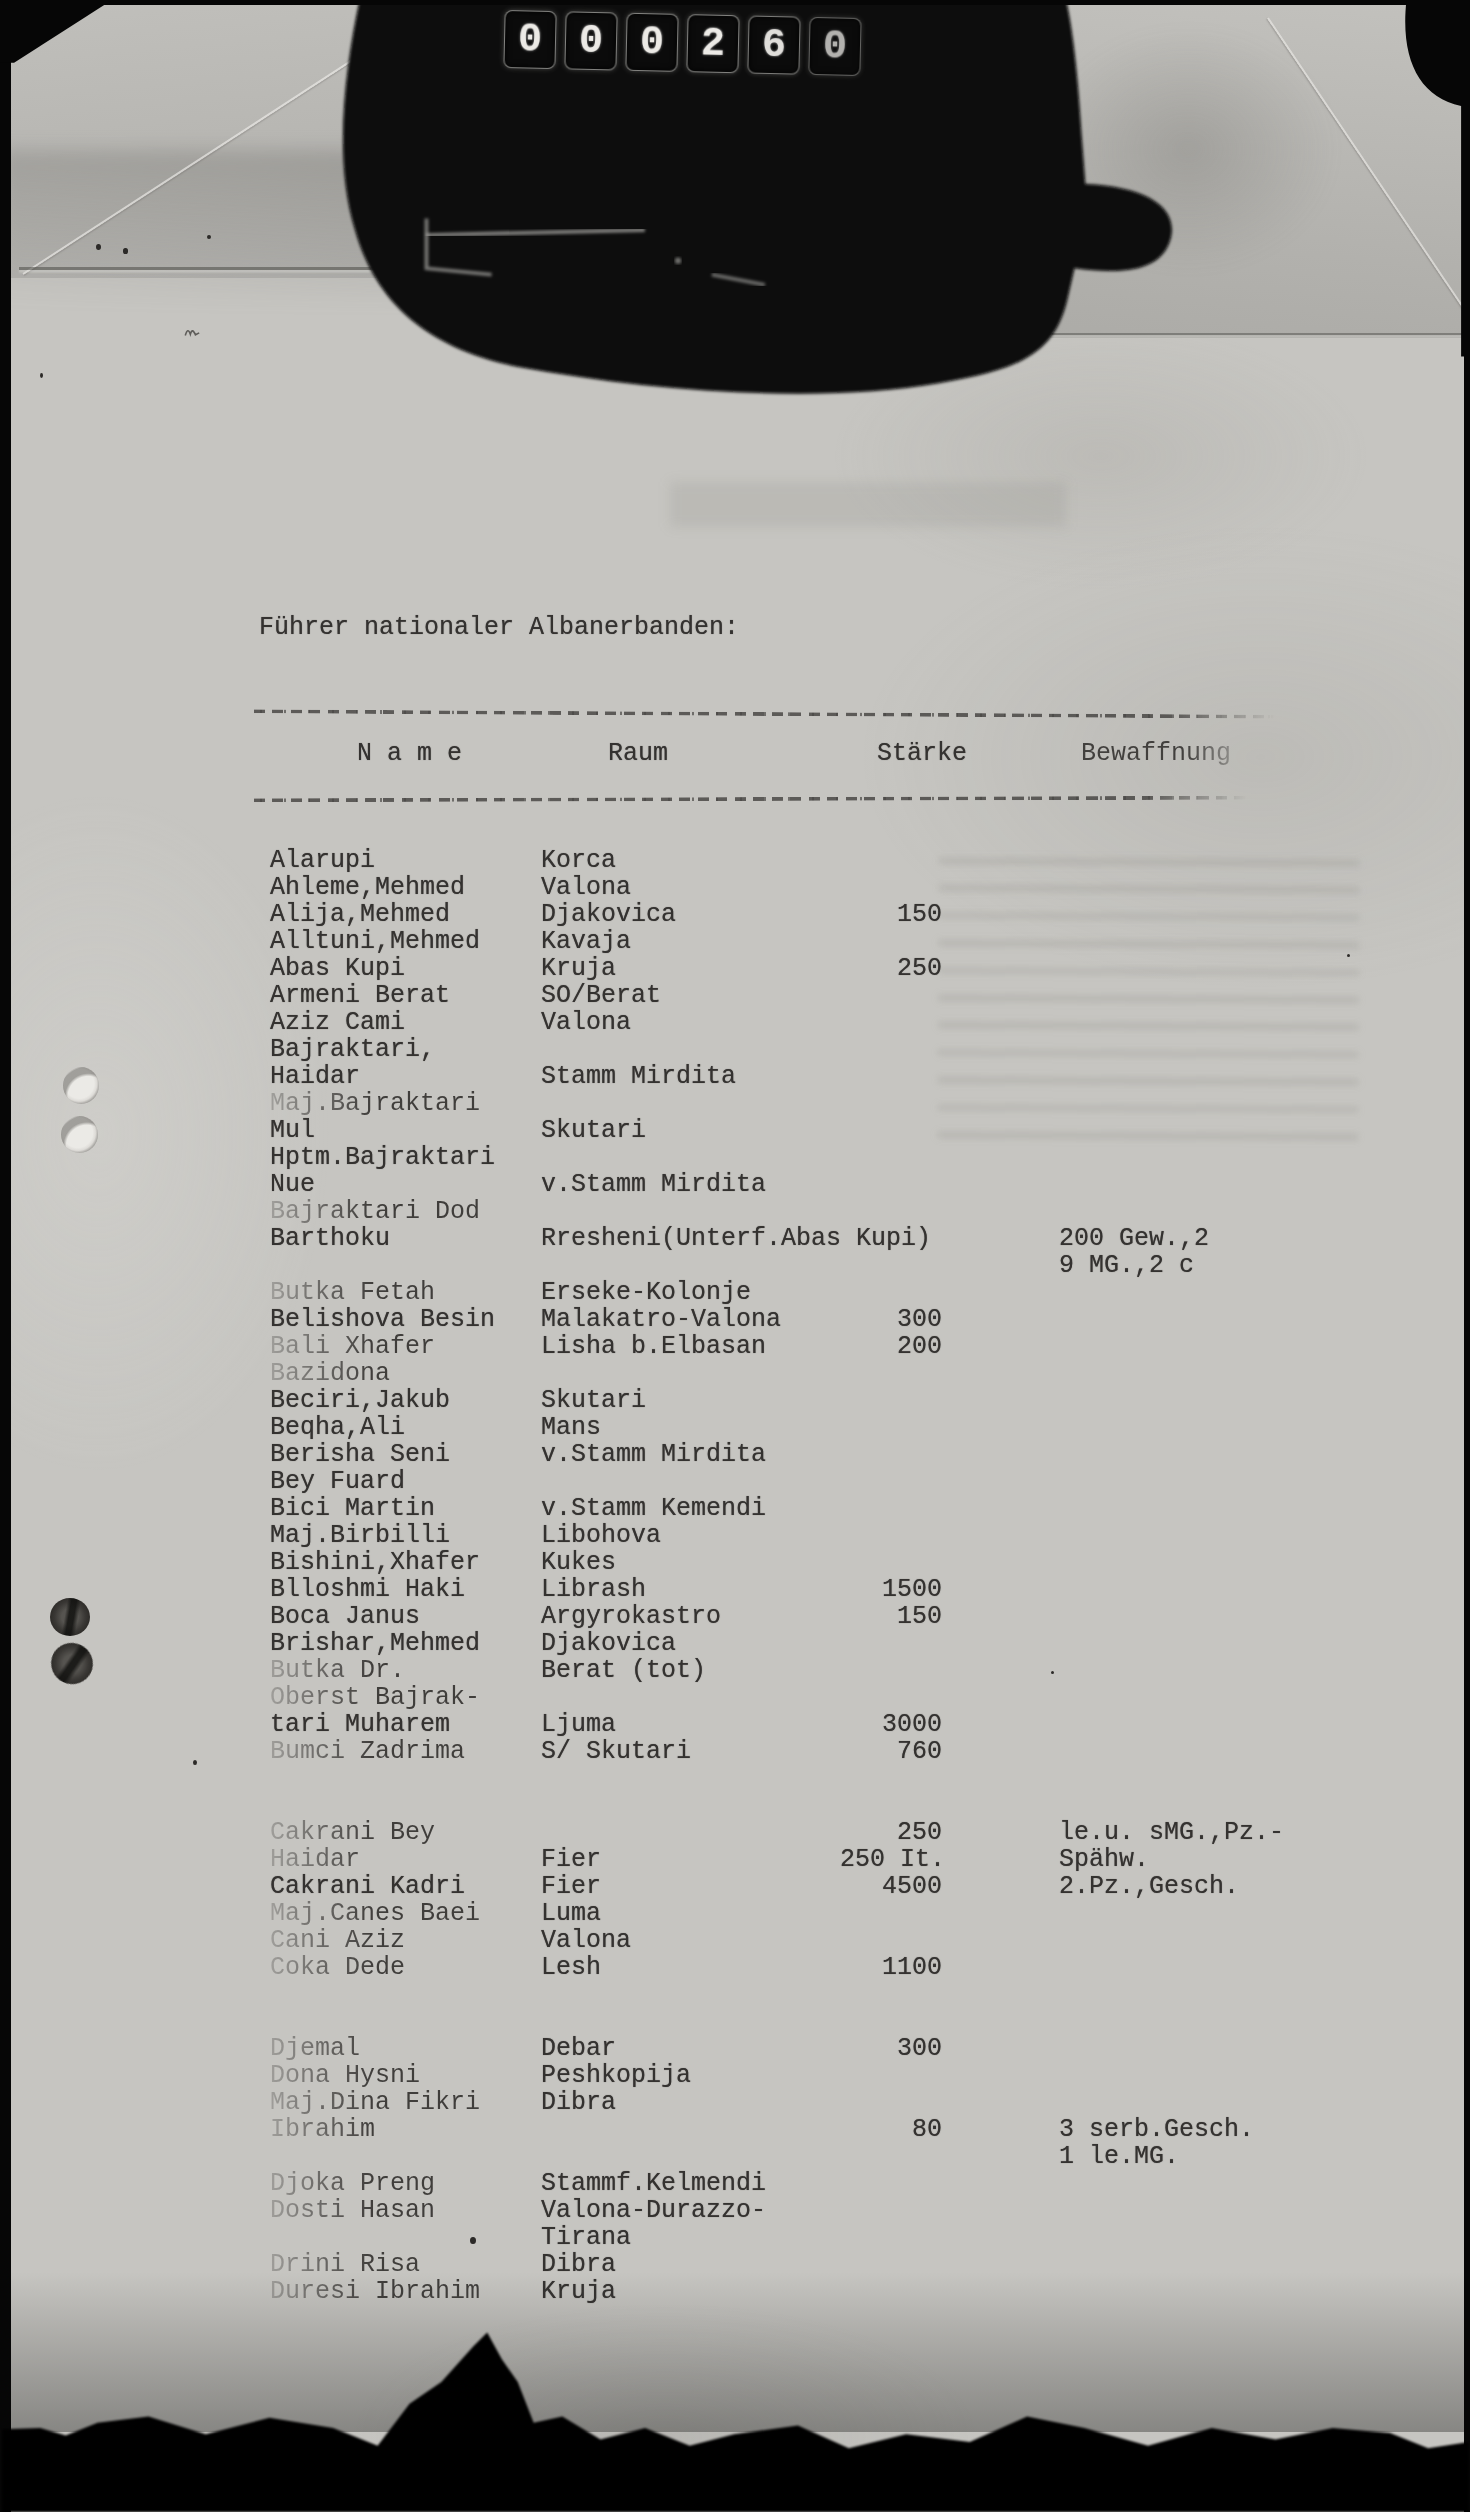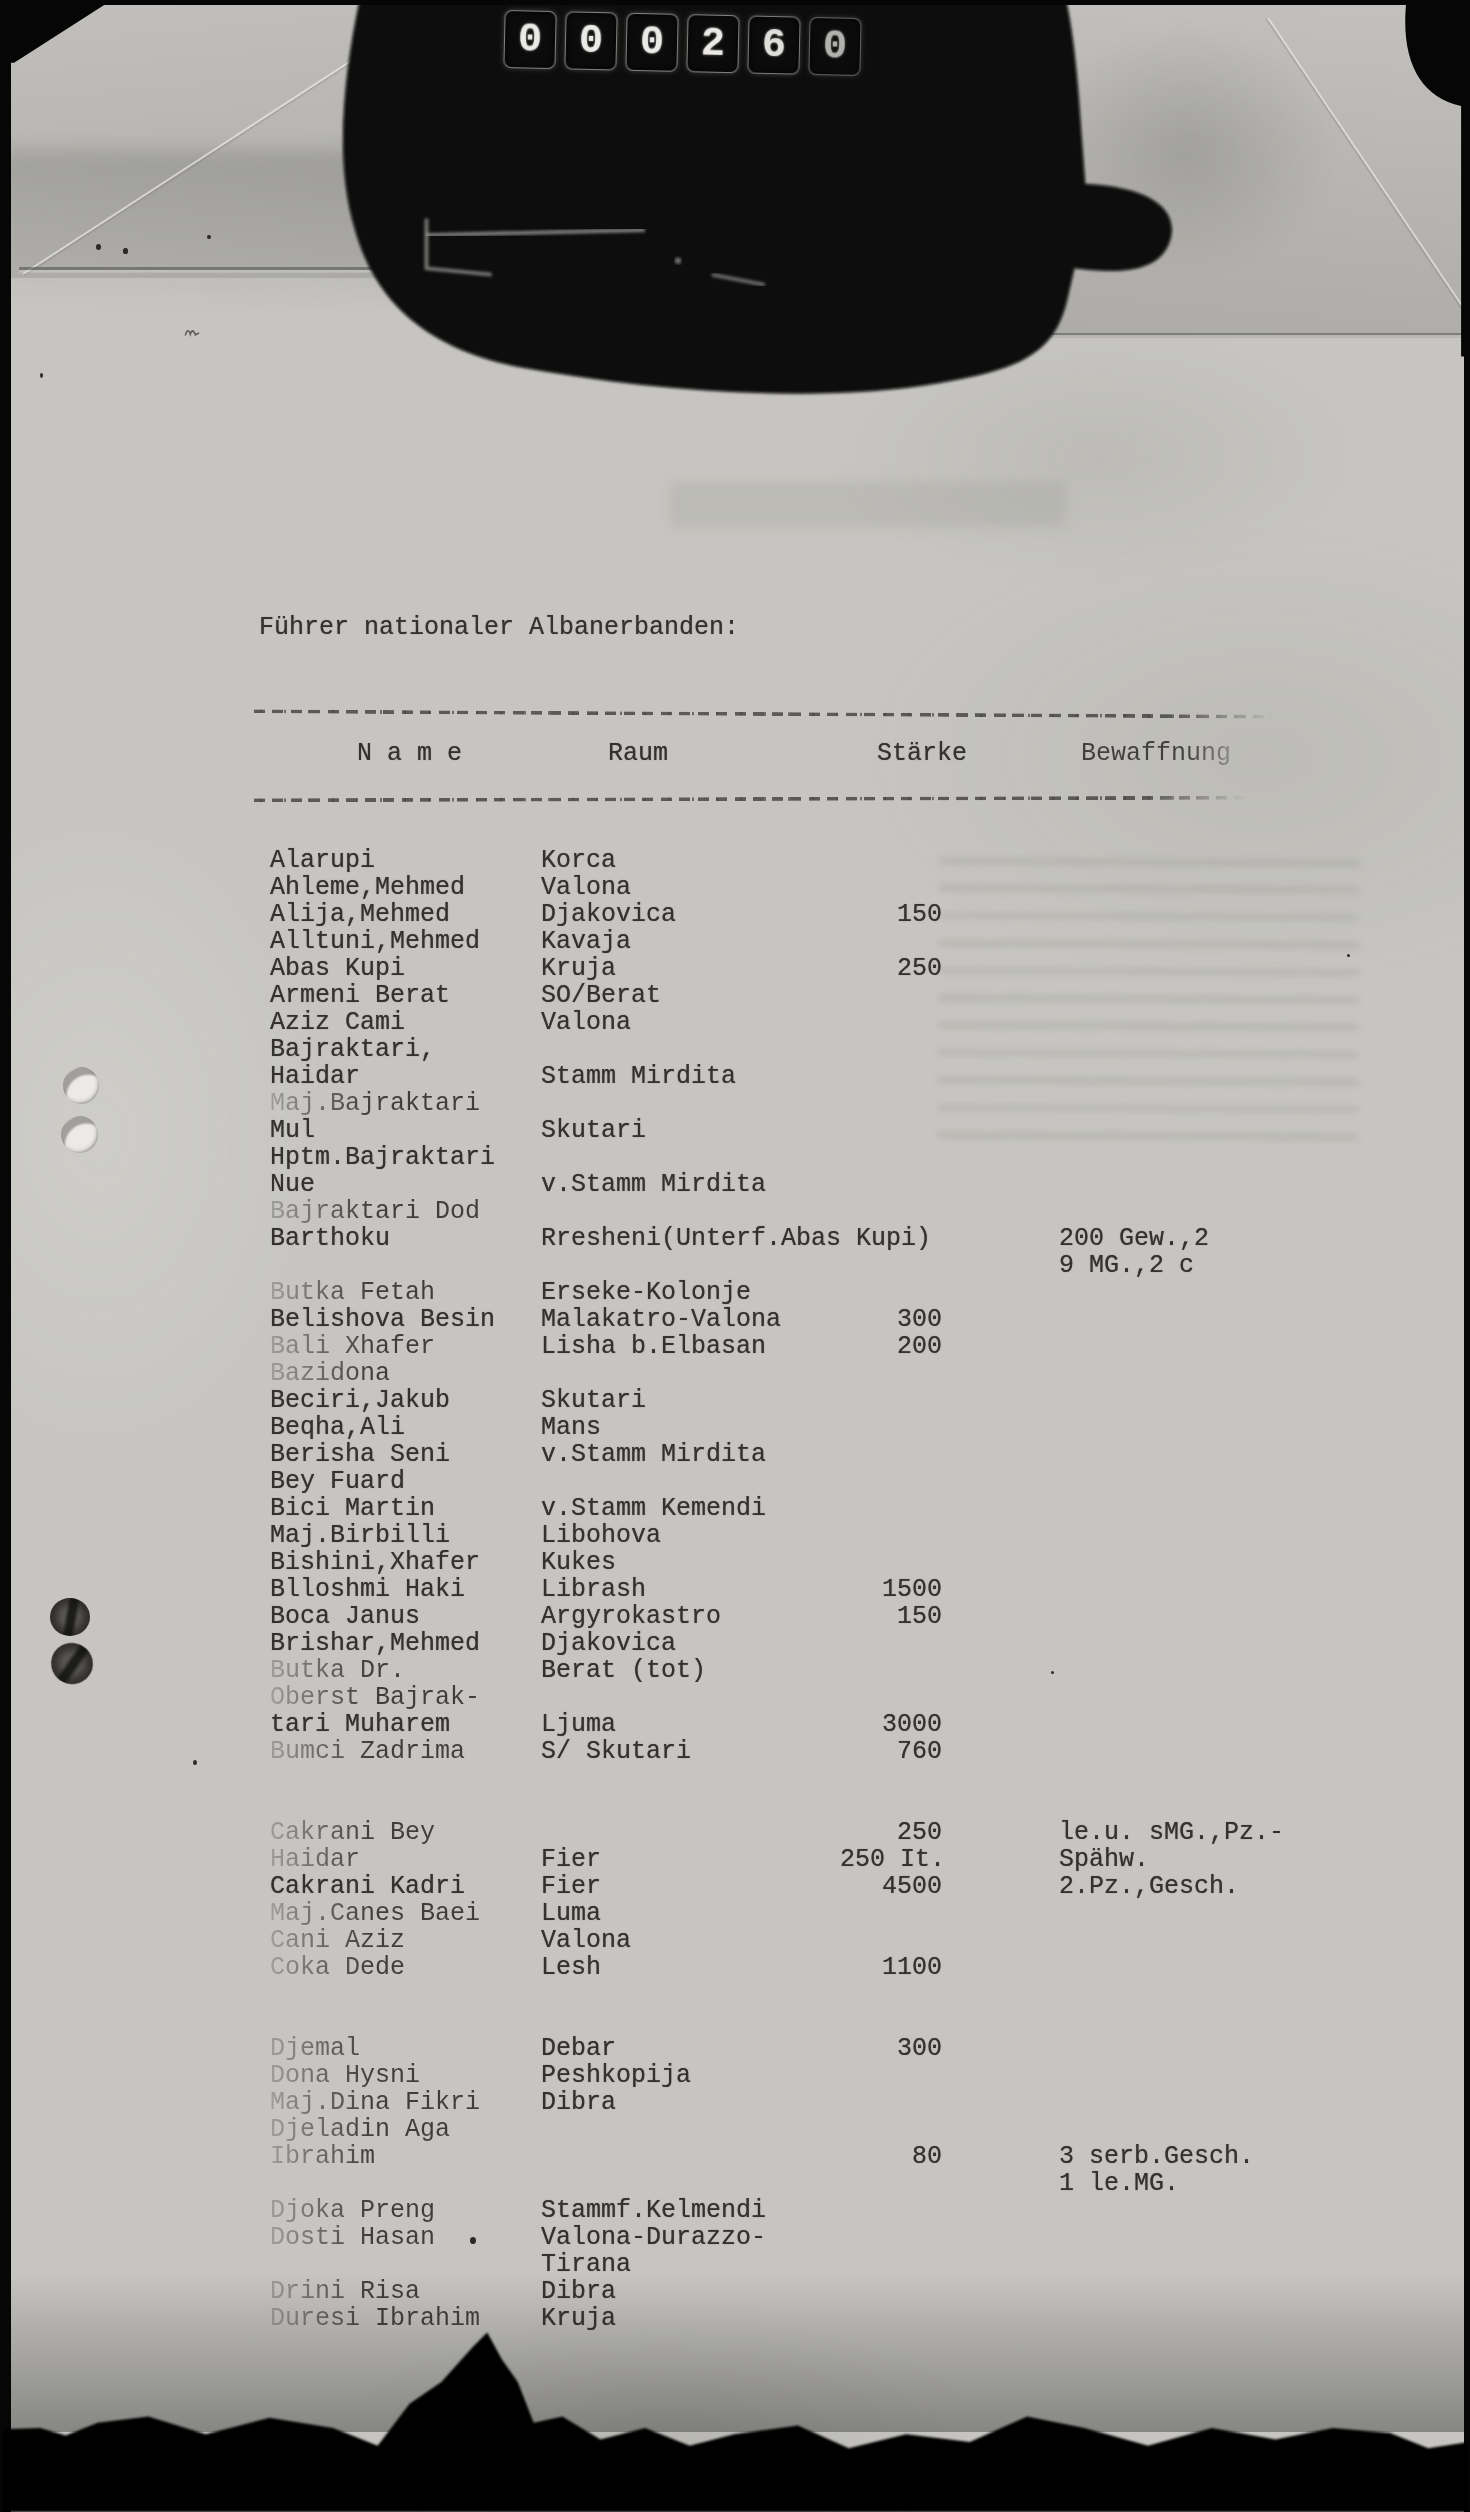--- a/index.html
+++ b/index.html
@@ -388,23 +388,20 @@
     </div>
     <div class="trow">
       <span class="c-name fade">Dona Hysni</span>
       <span class="c-raum">Peshkopija</span>
     </div>
     <div class="trow">
       <span class="c-name fade">Maj.Dina Fikri</span>
       <span class="c-raum">Dibra</span>
     </div>
     <div class="trow">
-      <span class="c-name fade">Djeladin Aga</span>
-    </div>
-    <div class="trow">
       <span class="c-name fade">Ibrahim</span>
       <span class="c-staerke">80</span>
       <span class="c-bew">3 serb.Gesch.</span>
     </div>
     <div class="trow">
       <span class="c-bew">1 le.MG.</span>
     </div>
     <div class="trow">
       <span class="c-name fade">Djoka Preng</span>
       <span class="c-raum">Stammf.Kelmendi</span>

